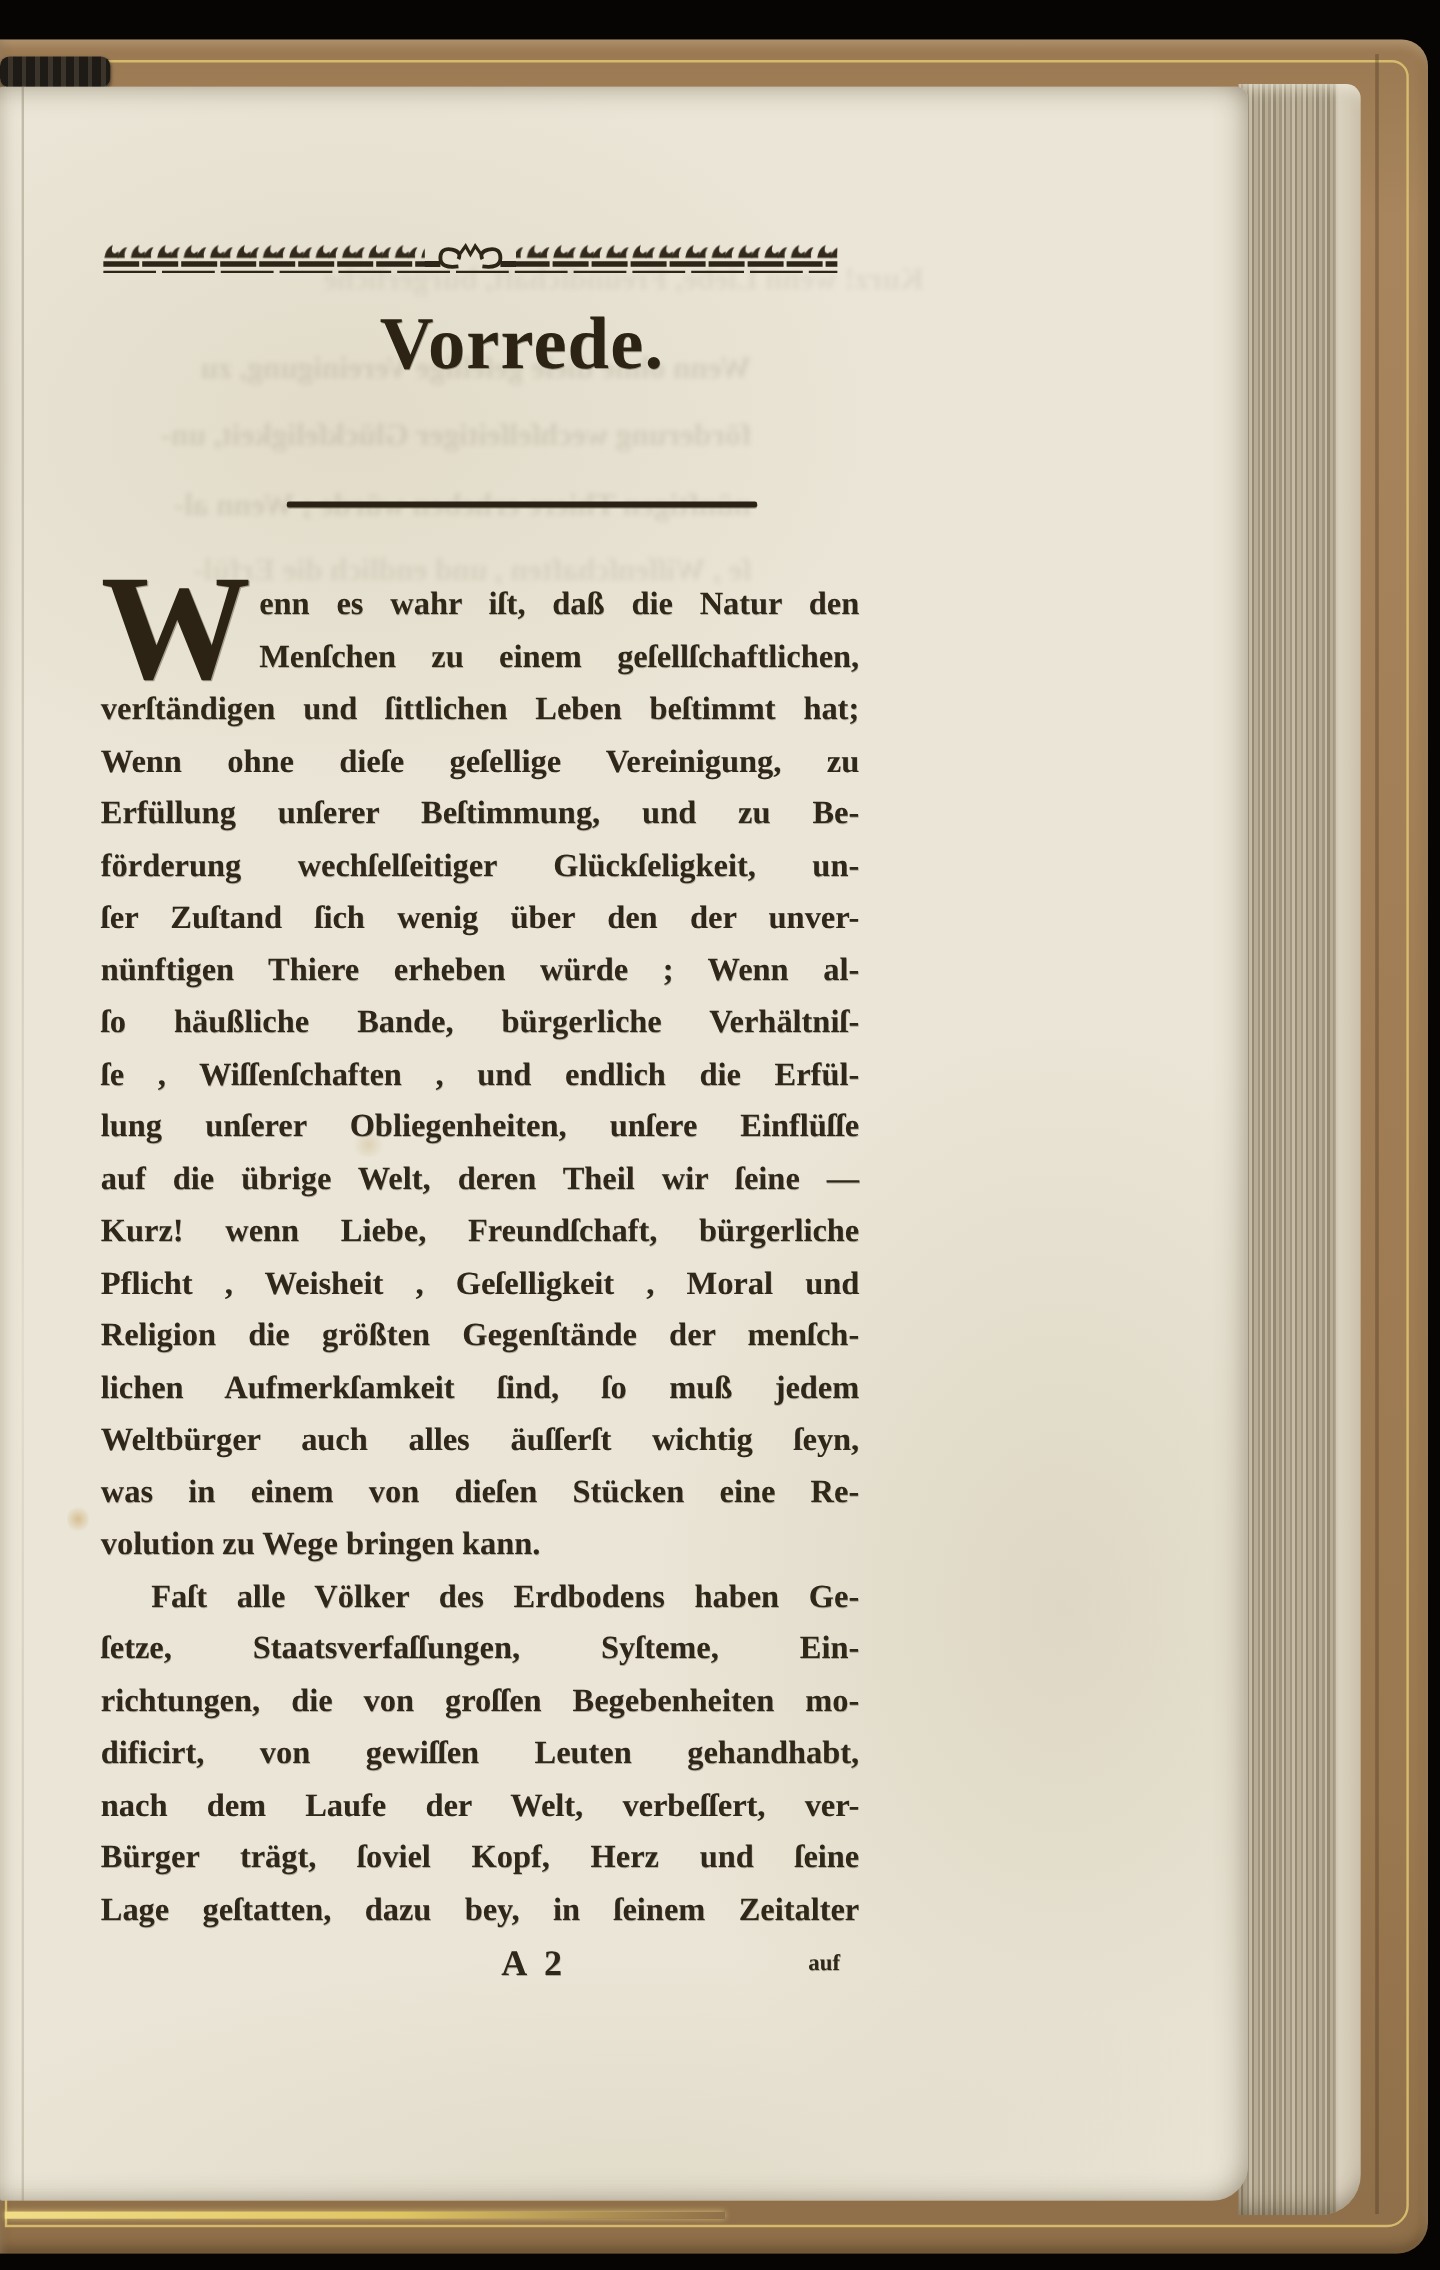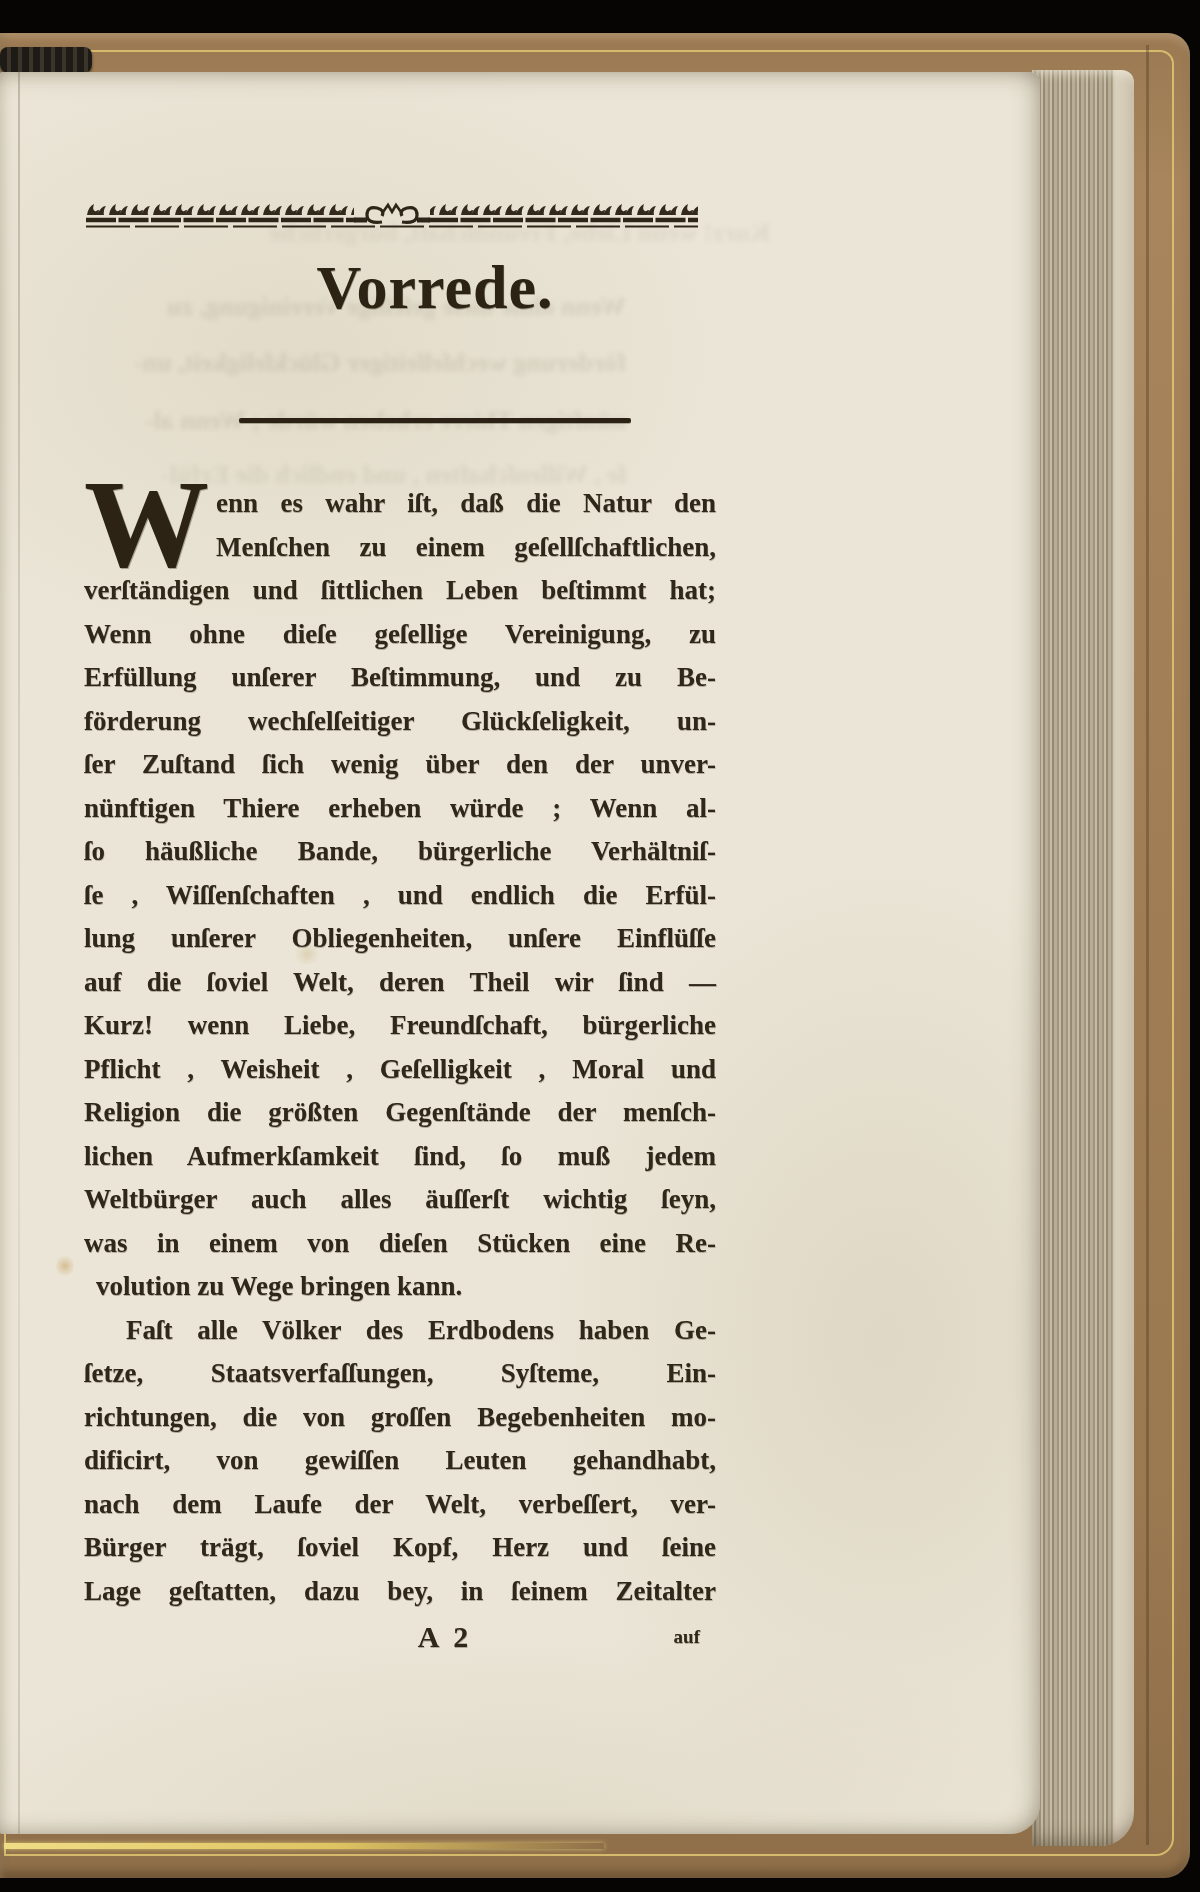--- a/index.html
+++ b/index.html
@@ -70,21 +70,21 @@
         transform:translateX(35px);background:#2b2215;border-radius:2px;
         box-shadow:0 1px 0 rgba(44,35,21,.3);}
 
   .bodytext{position:absolute;left:0;top:410px;width:632px;
         font-size:27px;font-weight:700;line-height:43.5px;
         text-shadow:.4px .6px 0 rgba(44,35,21,.3);}
   .dropcap{float:left;width:126px;height:86px;margin:-4px 6px 0 0;
         font-size:125px;line-height:92px;font-weight:700;color:#2c2315;
         text-shadow:1px 1px 0 rgba(44,35,21,.35);}
   .line{text-align:justify;text-align-last:justify;white-space:normal;}
-  .line.par-end{text-align-last:left;margin-left:12px;}
+  .line.par-end{text-align-last:left;}
   .line.indent{text-indent:42px;}
   .footer-line{position:relative;height:44px;margin-top:2px;}
   .sig{position:absolute;left:361px;transform:translateX(-50%);
         font-size:30px;font-weight:700;letter-spacing:4px;}
   .catch{position:absolute;right:16px;font-size:19px;font-weight:700;}
 </style>
 </head>
 <body>
 
 <div class="stage">
@@ -137,21 +137,21 @@
         <div class="line">Menſchen zu einem geſellſchaftlichen,</div>
         <div class="line">verſtändigen und ſittlichen Leben beſtimmt hat;</div>
         <div class="line">Wenn ohne dieſe geſellige Vereinigung, zu</div>
         <div class="line">Erfüllung unſerer Beſtimmung, und zu Be-</div>
         <div class="line">förderung wechſelſeitiger Glückſeligkeit, un-</div>
         <div class="line">ſer Zuſtand ſich wenig über den der unver-</div>
         <div class="line">nünftigen Thiere erheben würde ; Wenn al-</div>
         <div class="line">ſo häußliche Bande, bürgerliche Verhältniſ-</div>
         <div class="line">ſe , Wiſſenſchaften , und endlich die Erfül-</div>
         <div class="line">lung unſerer Obliegenheiten, unſere Einflüſſe</div>
-        <div class="line">auf die ſoviel Welt, deren Theil wir ſind —</div>
+        <div class="line">auf die übrige Welt, deren Theil wir ſeine —</div>
         <div class="line">Kurz! wenn Liebe, Freundſchaft, bürgerliche</div>
         <div class="line">Pflicht , Weisheit , Geſelligkeit , Moral und</div>
         <div class="line">Religion die größten Gegenſtände der menſch-</div>
         <div class="line">lichen Aufmerkſamkeit ſind, ſo muß jedem</div>
         <div class="line">Weltbürger auch alles äuſſerſt wichtig ſeyn,</div>
         <div class="line">was in einem von dieſen Stücken eine Re-</div>
         <div class="line par-end">volution zu Wege bringen kann.</div>
         <div class="line indent">Faſt alle Völker des Erdbodens haben Ge-</div>
         <div class="line">ſetze, Staatsverfaſſungen, Syſteme, Ein-</div>
         <div class="line">richtungen, die von groſſen Begebenheiten mo-</div>

